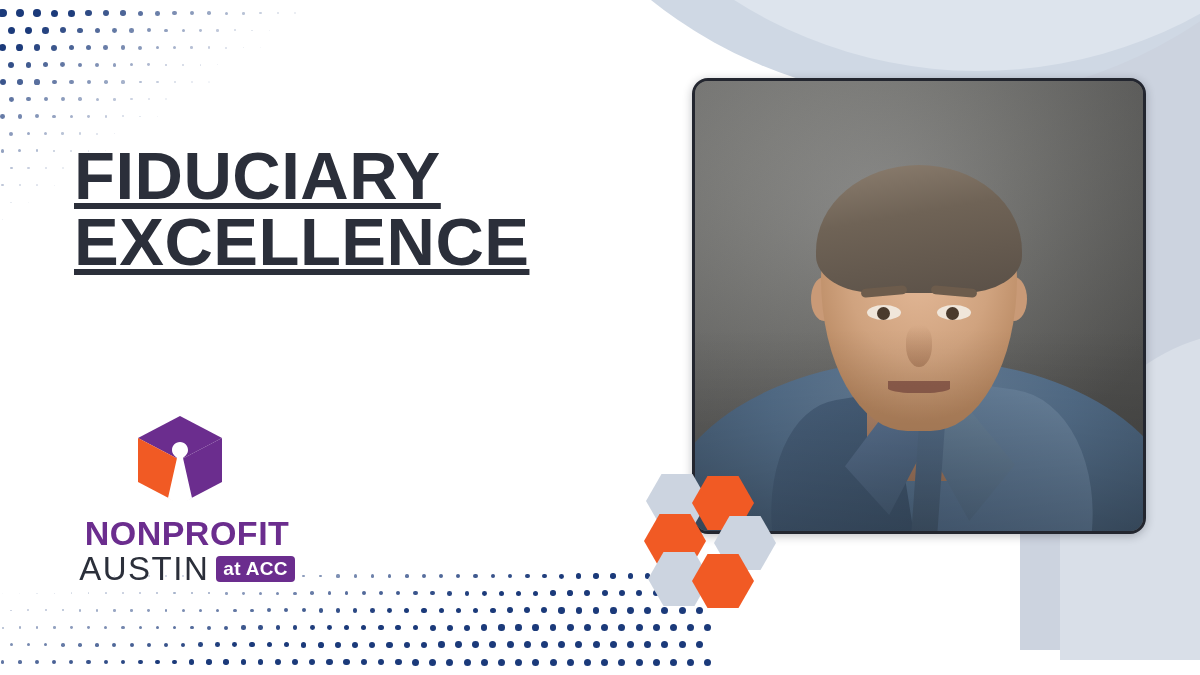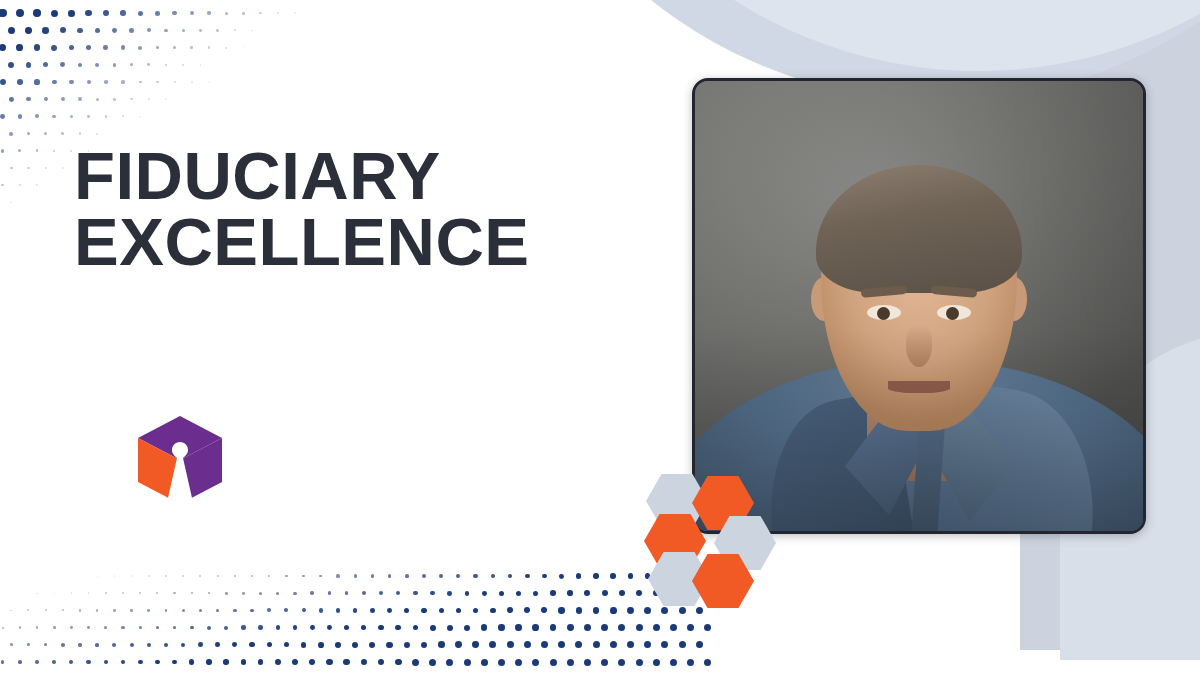--- a/index.html
+++ b/index.html
@@ -59,20 +59,21 @@
   
   .headline{
     position:absolute;
     left:74px; top:143px;
     width:600px;
     color:#2b2f3a;
     font-size:67px;
     font-weight:bold;
     line-height:0.99;
     letter-spacing:0.5px;
+    text-decoration:underline;
   }
   .headline .l2{display:block;}
 
   
   .logo{position:absolute;left:62px;top:412px;width:250px;}
   .logo-cube{position:relative;width:96px;height:96px;margin-left:70px;}
   .logo-wordmark{margin-top:8px;}
   .wm-top{
     color:#6b2d8e;
     font-size:34px;
@@ -645,20 +646,25 @@
   <div class="logo">
     <div class="logo-cube">
       <svg width="96" height="96" viewBox="0 0 96 96" aria-hidden="true">
         <polygon points="48,4 90,26 48,48 6,26" fill="#6b2d8e"></polygon>
         <polygon points="6,26 48,48 48,92 6,70" fill="#f15a24"></polygon>
         <polygon points="90,26 90,70 48,92 48,48" fill="#6b2d8e"></polygon>
         <path d="M48,30 c-5,0 -8,4 -8,8 c0,4 3,6 5,8 l-9,40 l12,8 l12,-8 l-9,-40 c2,-2 5,-4 5,-8 c0,-4 -3,-8 -8,-8 z" fill="#ffffff"></path>
       </svg>
     </div>
     <div class="logo-wordmark">
+      <div class="wm-top">NONPROFIT</div>
+      <div class="wm-bottom">
+        <span class="wm-austin">AUSTIN</span>
+        <span class="wm-badge">at ACC</span>
+      </div>
     </div>
   </div>
 
   <div class="portrait">
     <div class="p-bg"></div>
     <div class="p-bg2"></div>
     <div class="p-shirt"></div>
     <div class="p-shirt-l"></div>
     <div class="p-shirt-r"></div>
     <div class="p-neck"></div>

